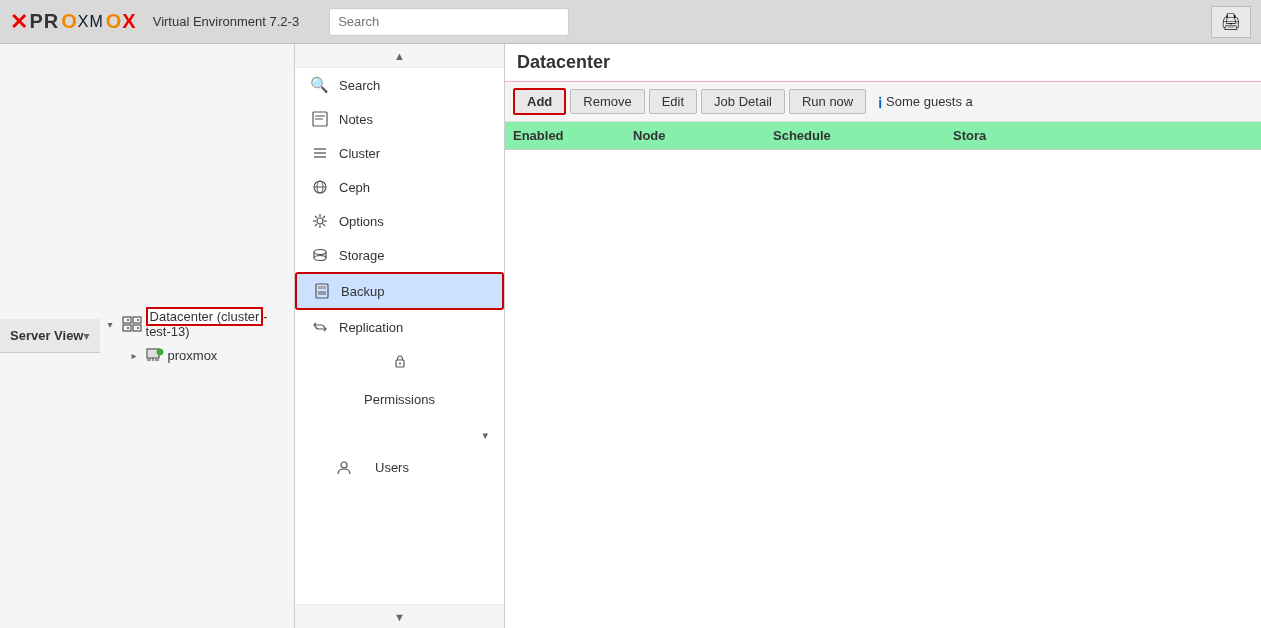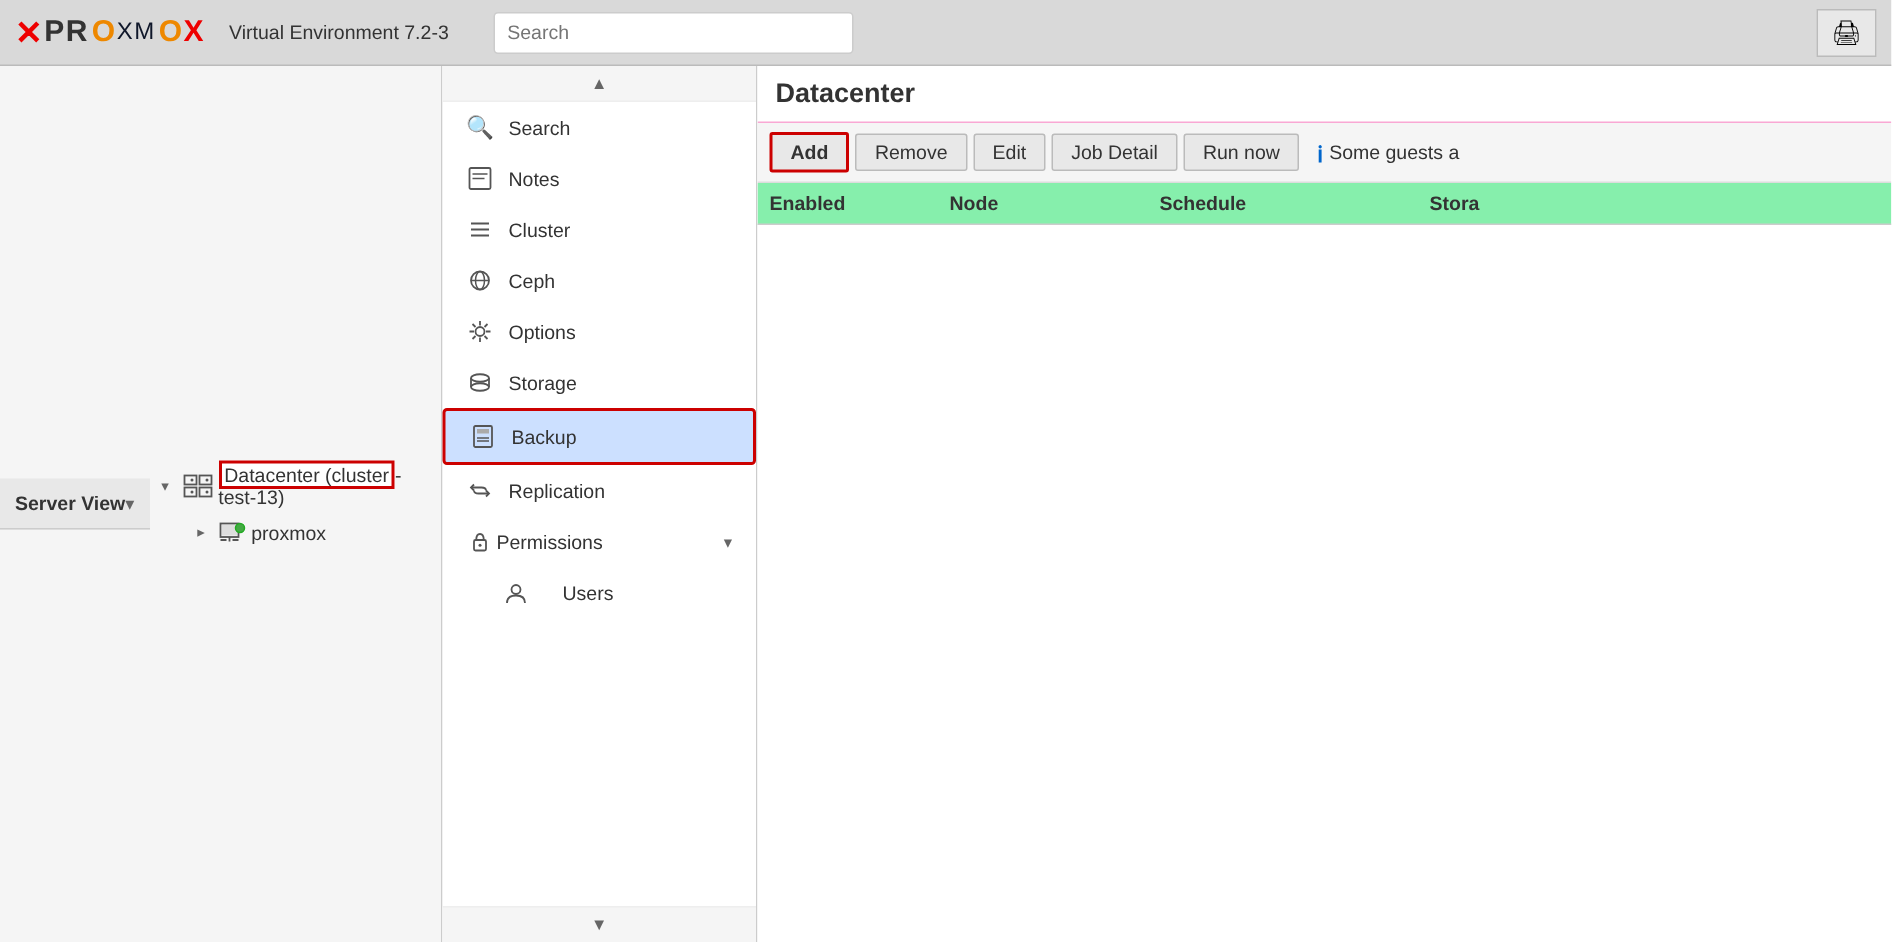--- a/index.html
+++ b/index.html
@@ -176,21 +176,22 @@
     }
     .nav-item-label {
       font-size: 13px;
       color: #333;
     }
     .permissions-row {
       display: flex;
       align-items: center;
       padding: 8px 16px;
       cursor: pointer;
-      gap: 2px;
+      gap: 22px;
+      flex-direction: column;
     }
     .permissions-arrow {
       margin-left: auto;
       font-size: 11px;
       color: #666;
     }
     .users-item {
       display: flex;
       align-items: center;
       padding: 8px 16px 8px 40px;

